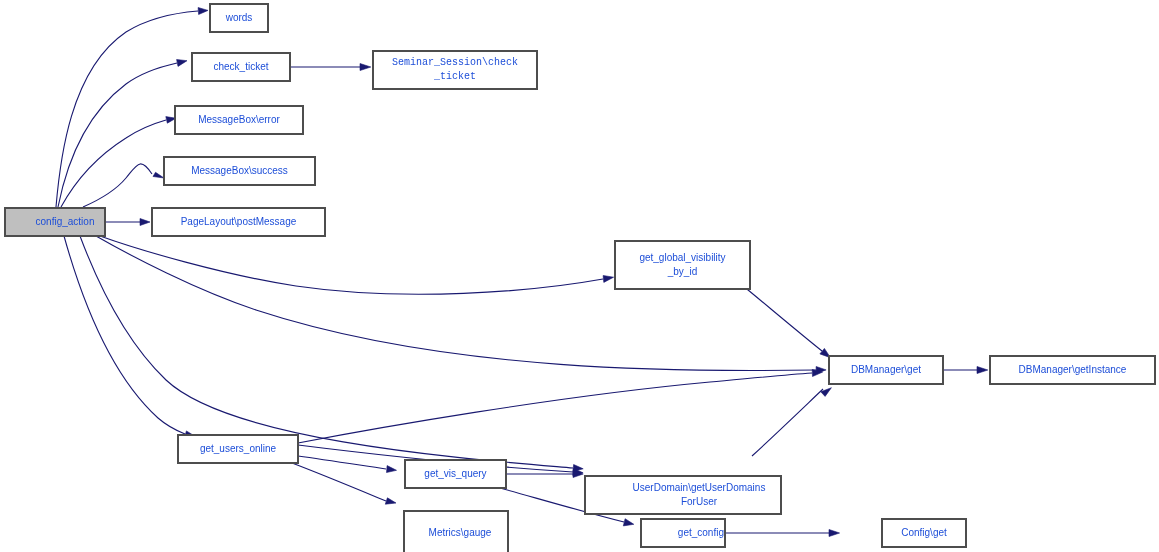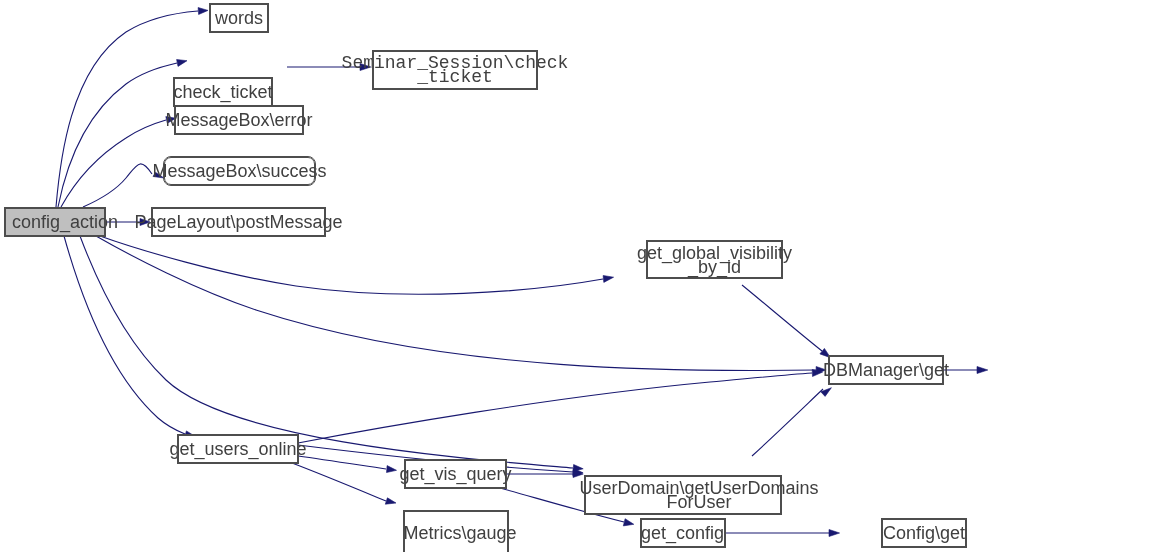--- a/index.html
+++ b/index.html
@@ -21,22 +21,22 @@
     left: 0;
     width: 1159px;
     height: 552px;
   }
   .node {
     position: absolute;
     box-sizing: border-box;
     border: 1px solid #4d4d4d;
     outline: 1px solid #4d4d4d;
     background: #ffffff;
-    color: #404040;
-    font-size: 18px;
+    color: #1d4ed8;
+    font-size: 10px;
     line-height: 14px;
     display: flex;
     align-items: center;
     justify-content: center;
     text-align: center;
     white-space: pre;
     letter-spacing: 0px;
     z-index: 2;
   }
   .node.highlight {
@@ -135,29 +135,30 @@
         <path class="edge-path" d="M752,456 C776,434 803,408 823,389"></path>
         <path class="edge-head" d="M820.8,391.8 L831.4,387.7 L825.1,396.4 Z"></path>
       </g>
       <g>
         <path class="edge-path" d="M725,533 L829,533"></path>
         <path class="edge-head" d="M829,536.5 L839.6,533 L829,529.5 Z"></path>
       </g>
     </svg>
 <div class="node highlight" style="left: 5px; top: 208px; width: 100px; height: 28px;"><span>config_action</span></div>
     <div class="node" style="left: 210px; top: 4px; width: 58px; height: 28px;"><span>words</span></div>
-    <div class="node" style="left: 174px; top: 53px; width: 98px; height: 28px; margin-top: 25px;"><span>check_ticket</span></div>
+    <div class="node" style="left: 192px; top: 53px; width: 98px; height: 28px;"><span>check_ticket</span></div>
     <div class="node" style="left: 373px; top: 51px; width: 164px; height: 38px; font-family: Liberation Mono, monospace;"><span>Seminar_Session\check
 _ticket</span></div>
     <div class="node" style="left: 175px; top: 106px; width: 128px; height: 28px;"><span>MessageBox\error</span></div>
-    <div class="node" style="left: 164px; top: 157px; width: 151px; height: 28px; border-radius: 7px;"><span>MessageBox\success</span></div>
+    <div class="node" style="left: 164px; top: 157px; width: 151px; height: 28px;"><span>MessageBox\success</span></div>
     <div class="node" style="left: 152px; top: 208px; width: 173px; height: 28px; text-align: center;"><span>PageLayout\postMessage</span></div>
-    <div class="node" style="left: 615px; top: 241px; width: 135px; height: 37px; margin-left: 32px;"><span>get_global_visibility
+    <div class="node" style="left: 615px; top: 241px; width: 135px; height: 48px;"><span>get_global_visibility
 _by_id</span></div>
     <div class="node" style="left: 829px; top: 356px; width: 114px; height: 28px;"><span>DBManager\get</span></div>
+    <div class="node" style="left: 990px; top: 356px; width: 165px; height: 28px;"><span>DBManager\getInstance</span></div>
     <div class="node" style="left: 178px; top: 435px; width: 120px; height: 28px;"><span>get_users_online</span></div>
     <div class="node" style="left: 405px; top: 460px; width: 101px; height: 28px;"><span>get_vis_query</span></div>
     <div class="node" style="left: 585px; top: 476px; width: 196px; height: 38px; padding-left: 32px;"><span>UserDomain\getUserDomains
 ForUser</span></div>
     <div class="node" style="left: 404px; top: 511px; width: 104px; height: 44px; padding-left: 8px;"><span>Metrics\gauge</span></div>
     <div class="node" style="left: 641px; top: 519px; width: 84px; height: 28px; justify-content: flex-end;"><span>get_config</span></div>
     <div class="node" style="left: 843px; top: 519px; width: 84px; height: 28px; margin-left: 39px;"><span>Config\get</span></div>
   </div>
 
 </body></html>

